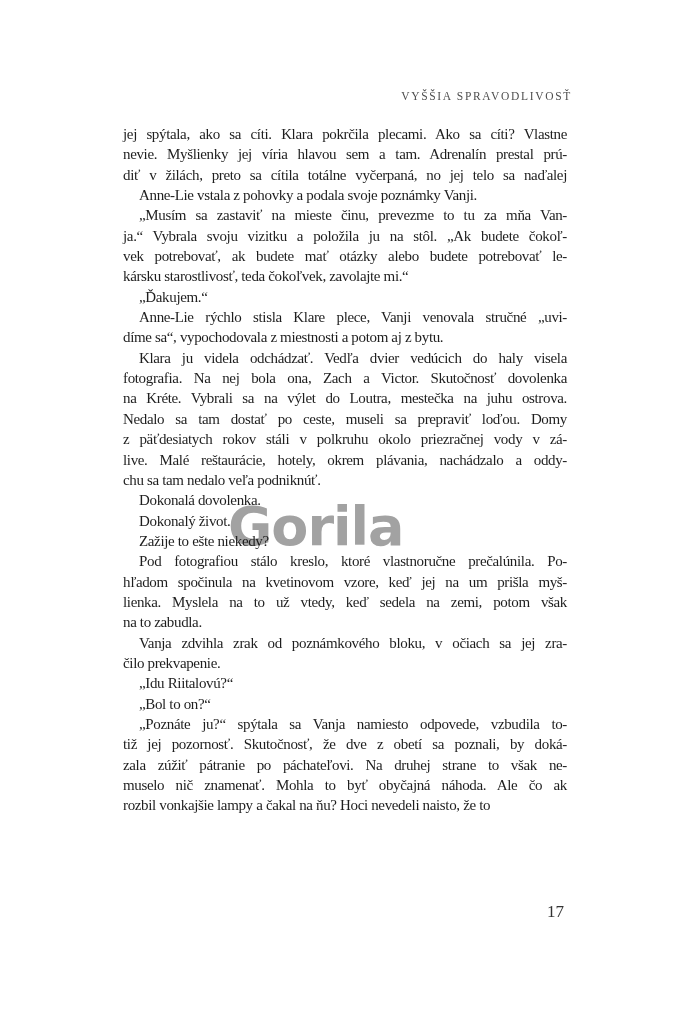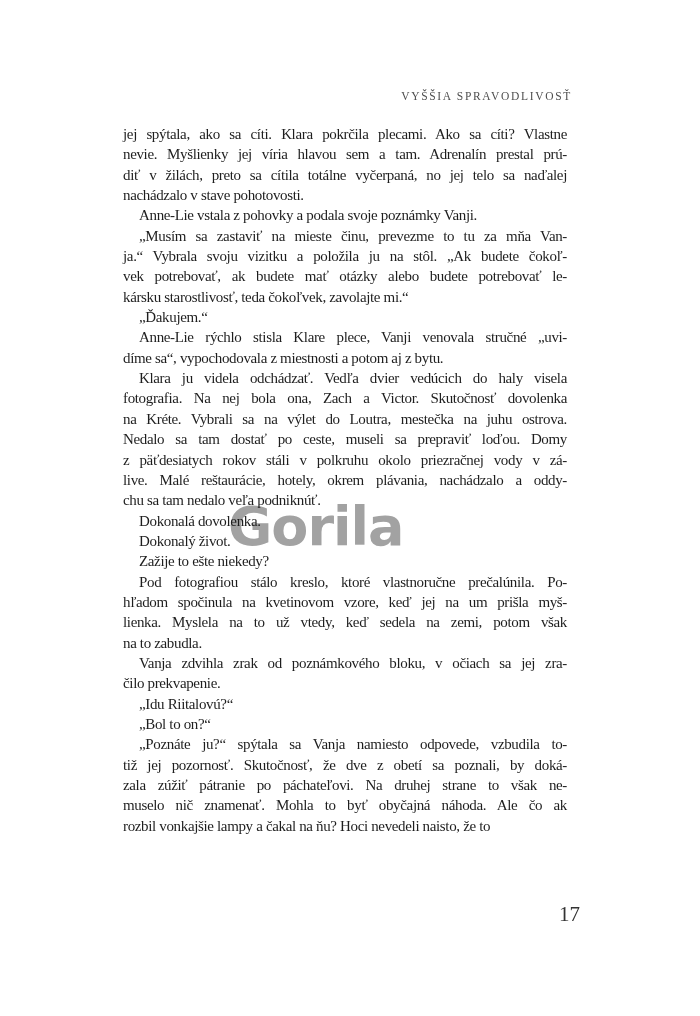--- a/index.html
+++ b/index.html
@@ -52,39 +52,38 @@
   .line.just {
     text-align: justify;
     text-align-last: justify;
   }
   .line.ind {
     text-indent: 16px;
   }
   .page-number {
     position: absolute;
     top: 902px;
-    right: 120px;
+    right: 136px;
     z-index: 2;
-    font-size: 21px;
+    font-size: 17px;
     color: #333333;
   }
 </style>
 </head>
 <body>
 
 <div class="page">
   <div class="running-header">VYŠŠIA SPRAVODLIVOSŤ</div>
 
   <div class="watermark" style="color: rgb(162, 162, 162);">Gorila</div>
 
   <div class="body-text" id="body-text" style="color: rgb(30, 30, 30);">
       <div class="line just">jej spýtala, ako sa cíti. Klara pokrčila plecami. Ako sa cíti? Vlastne</div>
       <div class="line just">nevie. Myšlienky jej víria hlavou sem a tam. Adrenalín prestal prú-</div>
       <div class="line just">diť v žilách, preto sa cítila totálne vyčerpaná, no jej telo sa naďalej</div>
-      <div class="line">nachádzalo v stave pohotovosti.</div>
       <div class="line ind">Anne-Lie vstala z pohovky a podala svoje poznámky Vanji.</div>
       <div class="line just ind">„Musím sa zastaviť na mieste činu, prevezme to tu za mňa Van-</div>
       <div class="line just">ja.“ Vybrala svoju vizitku a položila ju na stôl. „Ak budete čokoľ-</div>
       <div class="line just">vek potrebovať, ak budete mať otázky alebo budete potrebovať le-</div>
       <div class="line">kársku starostlivosť, teda čokoľvek, zavolajte mi.“</div>
       <div class="line ind">„Ďakujem.“</div>
       <div class="line just ind">Anne-Lie rýchlo stisla Klare plece, Vanji venovala stručné „uvi-</div>
       <div class="line">díme sa“, vypochodovala z miestnosti a potom aj z bytu.</div>
       <div class="line just ind">Klara ju videla odchádzať. Vedľa dvier vedúcich do haly visela</div>
       <div class="line just">fotografia. Na nej bola ona, Zach a Victor. Skutočnosť dovolenka</div>

